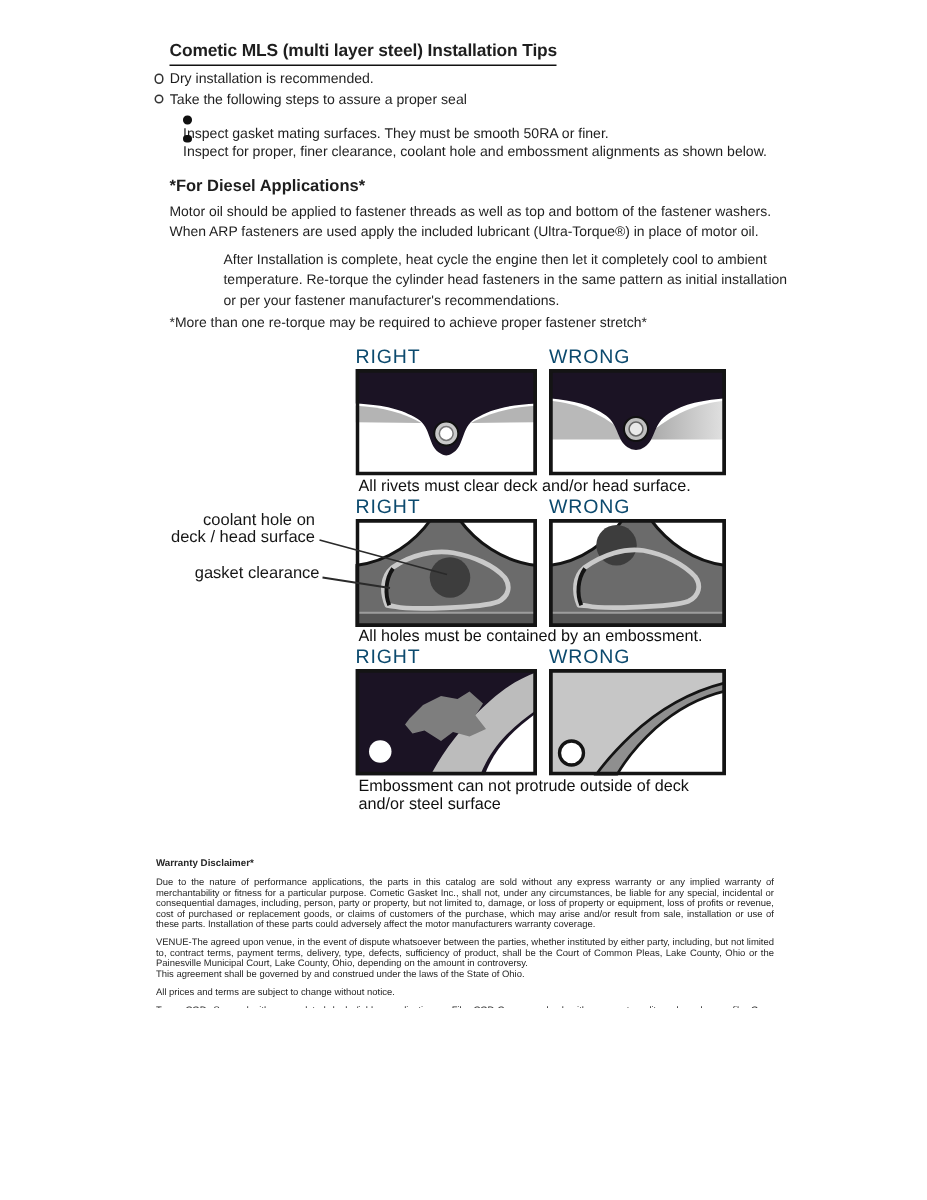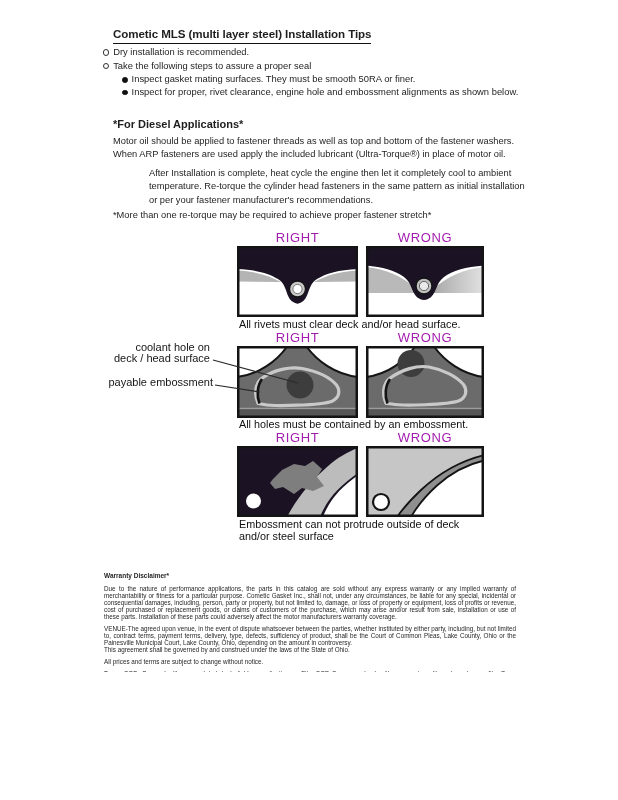--- a/index.html
+++ b/index.html
@@ -5,30 +5,30 @@
   html,body { margin:0; padding:0; background:#ffffff; }
   .page { position:relative; width:618px; height:672px; background:#fff;
           font-family:"Liberation Sans", sans-serif; color:#1e1e1e; overflow:hidden; }
 
   .title { position:absolute; left:113px; top:27px; font-size:11.6px; font-weight:bold; letter-spacing:-0.1px; }
   .title span { border-bottom:1.6px solid #111; padding-bottom:2.5px; }
 
   .bullets { position:absolute; left:103px; top:46px; width:480px; }
   .brow { display:flex; align-items:flex-start; height:13.7px; font-size:9.4px; line-height:12.8px; }
   .brow .mk { width:4.2px; height:4.2px; border:1px solid #333; border-radius:50%; margin:3.4px 4px 0 0; flex:none; }
-  .brow.sub { margin-left:19px; height:12.6px; }
+  .brow.sub { margin-left:19px; height:12.6px;flex-direction:column; }
   .brow.sub .mk { background:#111; border-color:#111; width:3.6px; height:3.6px; margin-top:3.8px; }
 
   .diesel-h { position:absolute; left:113px; top:118px; font-size:11px; font-weight:bold; }
   .para { position:absolute; left:113px; width:475px; font-size:9.3px; line-height:13.4px; white-space:pre-line; }
   #p1 { top:135px; } #p2 { top:167px;margin-left:36px; } #p3 { top:209px; }
 
   .dg { position:absolute; left:237px; width:247px; height:110px; }
   #dg1 { top:230px; } #dg2 { top:330px; } #dg3 { top:430px; }
-  .dg .lbl { position:absolute; top:0; font-size:13px; letter-spacing:0.6px; text-align:center; color:#a21caf; }
+  .dg .lbl { position:absolute; top:0; font-size:13px; letter-spacing:0.6px; color:#0c4a6e; }
   .dg .lbl.r { left:0; width:121px; }
   .dg .lbl.w { left:129px; width:118px; }
   .dg svg { position:absolute; top:16px; display:block; }
   .dg svg.pr { left:0; }
   .dg svg.pw { left:129px; }
   .dg .cap { position:absolute; top:89px; left:2px; width:262px; font-size:10.8px; line-height:11.6px; white-space:pre-line; color:#101010; }
 
   .sidelabel { position:absolute; text-align:right; font-size:11px; line-height:10.6px; white-space:pre-line; color:#161616; }
   #sl1 { left:88px; top:342px; width:122px; }
   #sl2 { left:88px; top:377px; width:125px; }
@@ -55,21 +55,21 @@
     <div class="brow">
       <span class="mk"></span>
       <span>Take the following steps to assure a proper seal</span>
     </div>
     <div class="brow sub">
       <span class="mk"></span>
       <span>Inspect gasket mating surfaces.  They must be smooth 50RA or finer.</span>
     </div>
     <div class="brow sub">
       <span class="mk"></span>
-      <span>Inspect for proper, rivet clearance, engine hole and embossment alignments as shown below.</span>
+      <span>Inspect for proper, finer clearance, coolant hole and embossment alignments as shown below.</span>
     </div>
   </div>
 
   <div class="diesel-h">*For Diesel Applications*</div>
   <div class="para" id="p1">Motor oil should be applied to fastener threads as well as top and bottom of the fastener washers.
 When ARP fasteners are used apply the included lubricant (Ultra-Torque®) in place of motor oil.</div>
   <div class="para" id="p2">After Installation is complete, heat cycle the engine then let it completely cool to ambient
 temperature. Re-torque the cylinder head fasteners in the same pattern as initial installation
 or per your fastener manufacturer's recommendations.</div>
   <div class="para" id="p3">*More than one re-torque may be required to achieve proper fastener stretch*</div>
@@ -125,21 +125,21 @@
       <circle cx="45" cy="17.5" r="13.5" fill="#3d3d3d"></circle>
       <path d="M20,57.5 C16,48 17,38 23.5,32.5 C36,23.5 51,19 63,21 C77,23.5 90.5,30.5 97.5,38.5 C101.5,44 100.5,51 93,54.8 C82,59 35,60 26,58 C23,57.4 20,57.5 20,57.5 Z" fill="none" stroke="#c9c9c9" stroke-width="3.2" stroke-linejoin="round"></path>
       <path d="M24,33 C19,40 18.5,50 21.5,57.5" fill="none" stroke="#141414" stroke-width="2.6"></path>
       <rect x="1.25" y="1.25" width="115.5" height="69.5" fill="none" stroke="#141414" stroke-width="2.5"></rect>
     </svg>
     <div class="cap">All holes must be contained by an embossment.</div>
   </div>
 
   <div class="sidelabel" id="sl1">coolant hole on
 deck / head surface</div>
-  <div class="sidelabel" id="sl2">payable embossment</div>
+  <div class="sidelabel" id="sl2">gasket clearance</div>
   <svg id="ptr" width="95" height="55" viewBox="0 0 95 55">
     <line x1="3" y1="20" x2="88" y2="43" stroke="#2a2a2a" stroke-width="1.2"></line>
     <line x1="5" y1="45" x2="50" y2="52" stroke="#2a2a2a" stroke-width="1.2"></line>
   </svg>
 
   <div class="dg" id="dg3">
     <div class="lbl r">RIGHT</div>
     <div class="lbl w">WRONG</div>
     <svg class="pr" width="121" height="71" viewBox="0 0 121 71">
       <rect width="121" height="71" fill="#1b1324"></rect>

